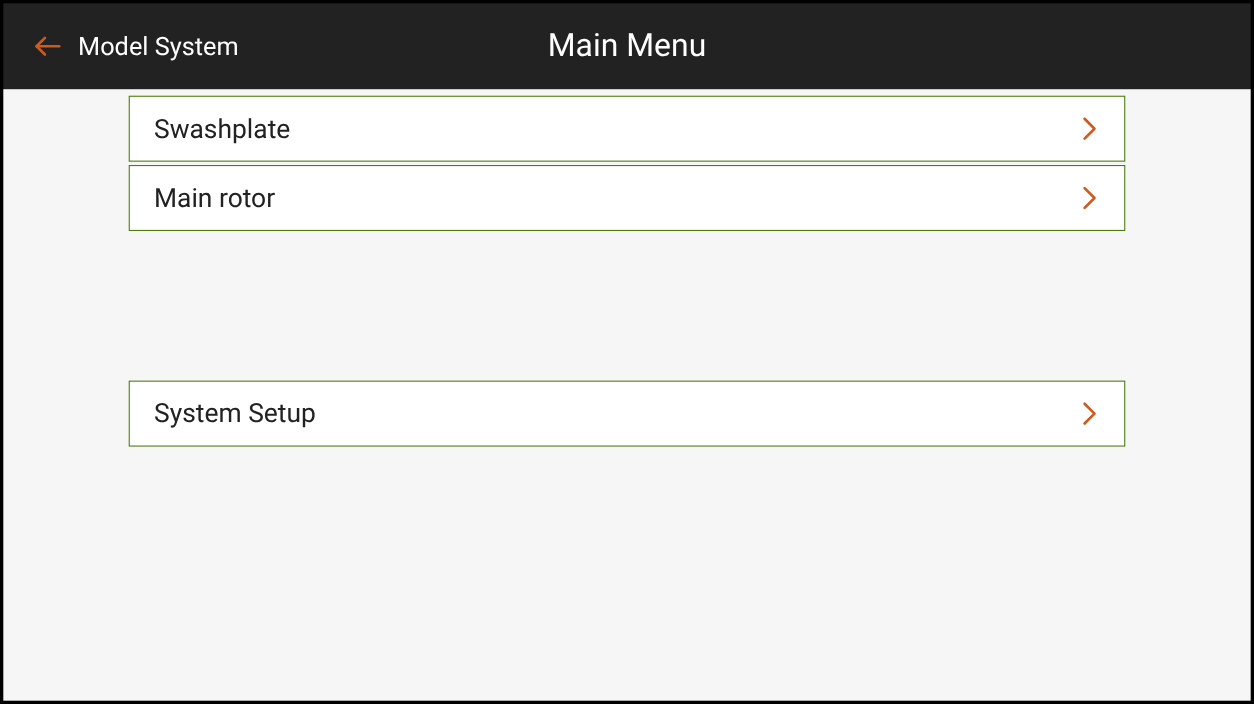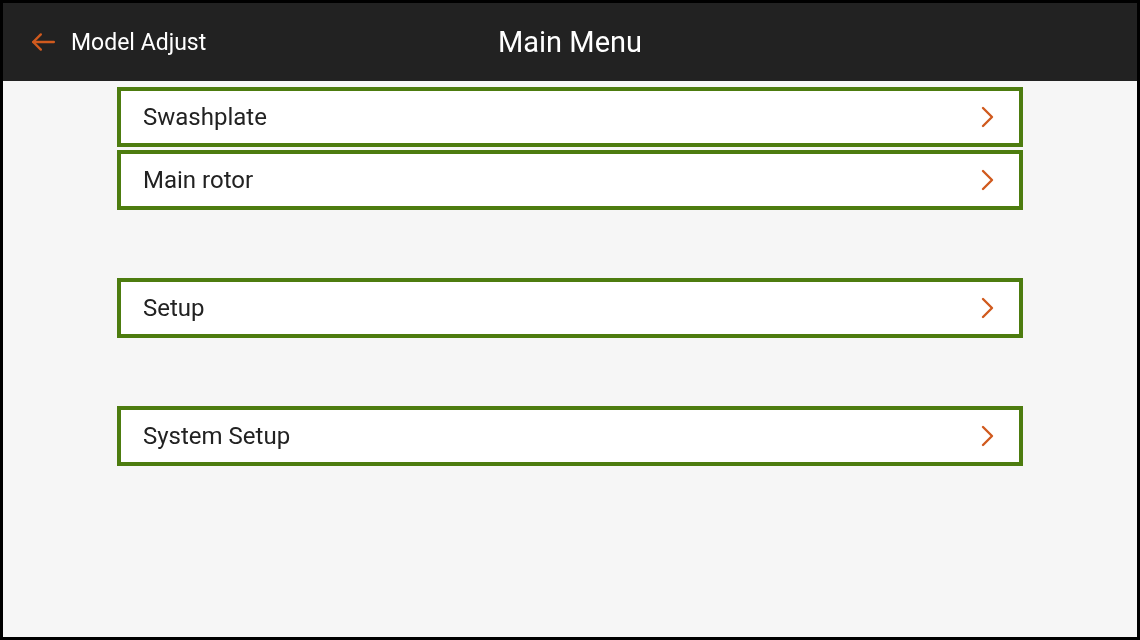--- a/index.html
+++ b/index.html
@@ -64,21 +64,21 @@
       padding: 6px 114px 0 114px;
       overflow-y: auto;
     }
     .menu-group {
       display: flex;
       flex-direction: column;
       gap: 3px;
     }
     .menu-item {
       background: #fff;
-      border: 4px solid #4d7c0f;
+      border: 1px solid #4d7c0f;
       height: 60px;
       display: flex;
       align-items: center;
       justify-content: space-between;
       padding: 0 22px 0 22px;
       cursor: pointer;
     }
     .menu-label {
       font-size: 24px;
       color: #222;
@@ -104,21 +104,21 @@
 
 <div class="outer-frame">
   <div class="header">
     <div class="back-group">
       <span class="back-arrow">
         <svg viewBox="0 0 24 24" fill="none" stroke="#d05a1e" stroke-width="2.2" stroke-linecap="round" stroke-linejoin="round">
           <line x1="22" y1="12" x2="3" y2="12"></line>
           <polyline points="10,5 3,12 10,19"></polyline>
         </svg>
       </span>
-      <span class="back-label">Model Adjust</span>
+      <span class="back-label">Model System</span>
     </div>
     <div class="page-title">Main Menu</div>
   </div>
 
   <div class="content">
 
     <div class="menu-group">
       <div class="menu-item">
         <span class="menu-label">Swashplate</span>
         <span class="chevron">
@@ -132,30 +132,20 @@
         <span class="chevron">
           <svg viewBox="0 0 14 24" fill="none" stroke="#d05a1e" stroke-width="2.4" stroke-linecap="round" stroke-linejoin="round">
             <polyline points="2,3 11,12 2,21"></polyline>
           </svg>
         </span>
       </div>
     </div>
 
     <div class="group-gap"></div>
 
-    <div class="menu-group">
-      <div class="menu-item">
-        <span class="menu-label">Setup</span>
-        <span class="chevron">
-          <svg viewBox="0 0 14 24" fill="none" stroke="#d05a1e" stroke-width="2.4" stroke-linecap="round" stroke-linejoin="round">
-            <polyline points="2,3 11,12 2,21"></polyline>
-          </svg>
-        </span>
-      </div>
-    </div>
 
     <div class="group-gap"></div>
 
     <div class="menu-group">
       <div class="menu-item">
         <span class="menu-label">System Setup</span>
         <span class="chevron">
           <svg viewBox="0 0 14 24" fill="none" stroke="#d05a1e" stroke-width="2.4" stroke-linecap="round" stroke-linejoin="round">
             <polyline points="2,3 11,12 2,21"></polyline>
           </svg>

